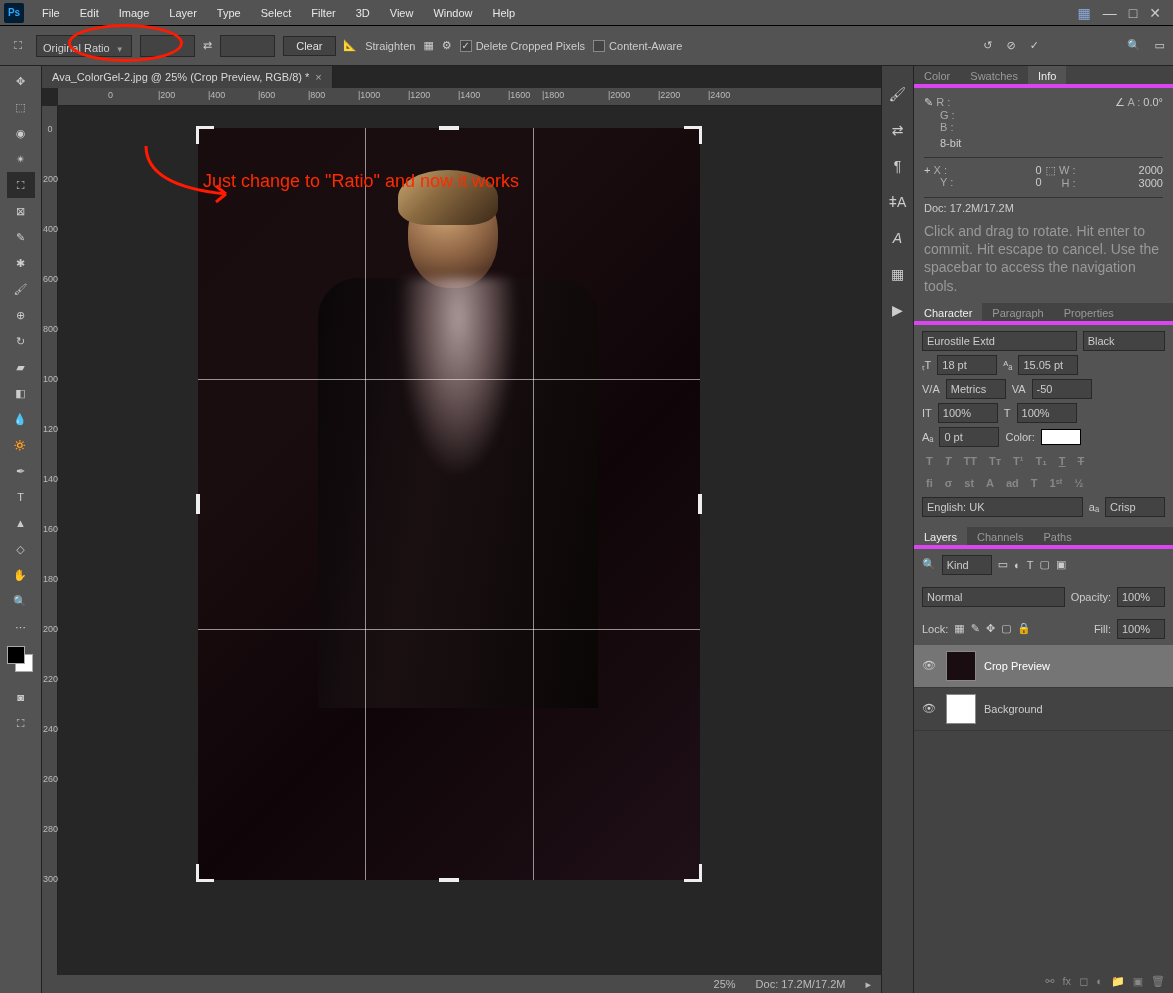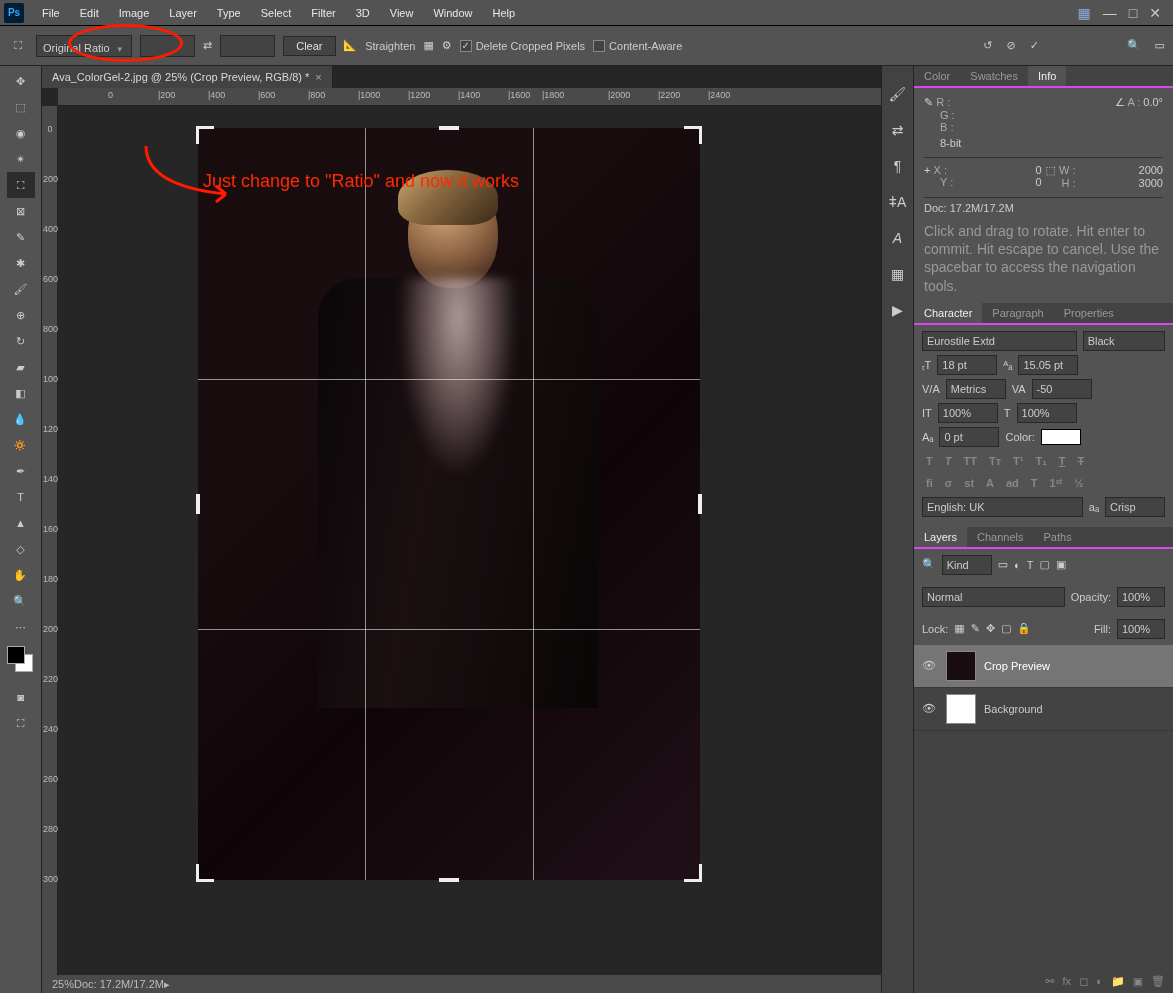--- a/index.html
+++ b/index.html
@@ -54,26 +54,26 @@
 .ce-b { bottom:-2px; left:calc(50% - 10px); width:20px; height:4px;}
 .ce-l { left:-2px; top:calc(50% - 10px); height:20px; width:4px;}
 .ce-r { right:-2px; top:calc(50% - 10px); height:20px; width:4px;}
 .annotation-arrow { position:absolute; top:40px; left:68px; width:120px; height:60px; pointer-events:none; z-index:9;}
 .annotation-text { position:absolute; top:65px; left:145px; color:#ff2a00; font-size:18px; font-weight:normal; z-index:9;}
 .figure { position:absolute; left:160px; top:50px; width:260px; height:580px; }
 .head { position:absolute; left:50px; top:0; width:90px; height:110px; border-radius:50% 50% 45% 45%; background: radial-gradient(circle at 40% 30%, #d4a87a 0%, #8b6242 50%, #2a1510 100%);}
 .hair { position:absolute; left:40px; top:-8px; width:100px; height:55px; border-radius:50% 50% 30% 30%; background: linear-gradient(135deg, #c9a873 0%,#8a6a40 40%,#3a2818 100%);}
 .smoke { position:absolute; left:40px; top:100px; width:120px; height:200px; background: radial-gradient(ellipse at 50% 20%, rgba(220,200,200,0.75) 0%, rgba(180,150,150,0.45) 40%, rgba(100,80,80,0) 70%); filter:blur(5px);}
 .body { position:absolute; left:-40px; top:100px; width:280px; height:430px; background: linear-gradient(100deg, #0a0608 0%, #1a1012 40%, #0a0606 100%); border-radius: 40px 40px 0 0;}
-.status-bar { position:absolute; bottom:0; left:0; right:0; height:18px; background:#4a4a4a; display:flex; align-items:center; padding:0 10px; color:#bbb; font-size:10px;}
+.status-bar { position:absolute; bottom:0; left:0; right:0; height:18px; background:#4a4a4a; display:flex; align-items:center; padding:0 10px; gap:20px; color:#bbb; font-size:10px;justify-content:flex-end;}
 
 .panel-dock { width:32px; background:#424242; border-left:1px solid #222; display:flex; flex-direction:column; align-items:center; padding-top:20px; gap:20px;}
 .panel-dock .dock-icon { color:#ccc; font-size:14px;}
 .right-panels { width:260px; background:#535353; border-left:1px solid #222; display:flex; flex-direction:column;}
-.panel-tabs { height:22px; background:#434343; display:flex; border-bottom:2px solid #d946ef;}
+.panel-tabs { height:22px; background:#434343; display:flex; border-bottom:4px solid #d946ef;}
 .panel-tab { padding:4px 10px; color:#999;}
 .panel-tab.active { background:#535353; color:#eee;}
 .info-panel { padding:8px 10px; font-size:10px;}
 .info-row { display:flex; gap:4px; align-items:flex-start;}
 .info-col { flex:1;}
 .info-label { color:#aaa;}
 .info-help { color:#999; line-height:1.3; margin-top:8px; font-size:14px;}
 .char-panel { padding:6px 8px; font-size:10px;}
 .char-row { display:flex; gap:6px; margin-bottom:4px; align-items:center;border-radius:7px;}
 .char-select { flex:1; background:#434343; border:1px solid #282828; height:20px; padding:2px 4px; color:#ccc; display:flex; align-items:center;}

